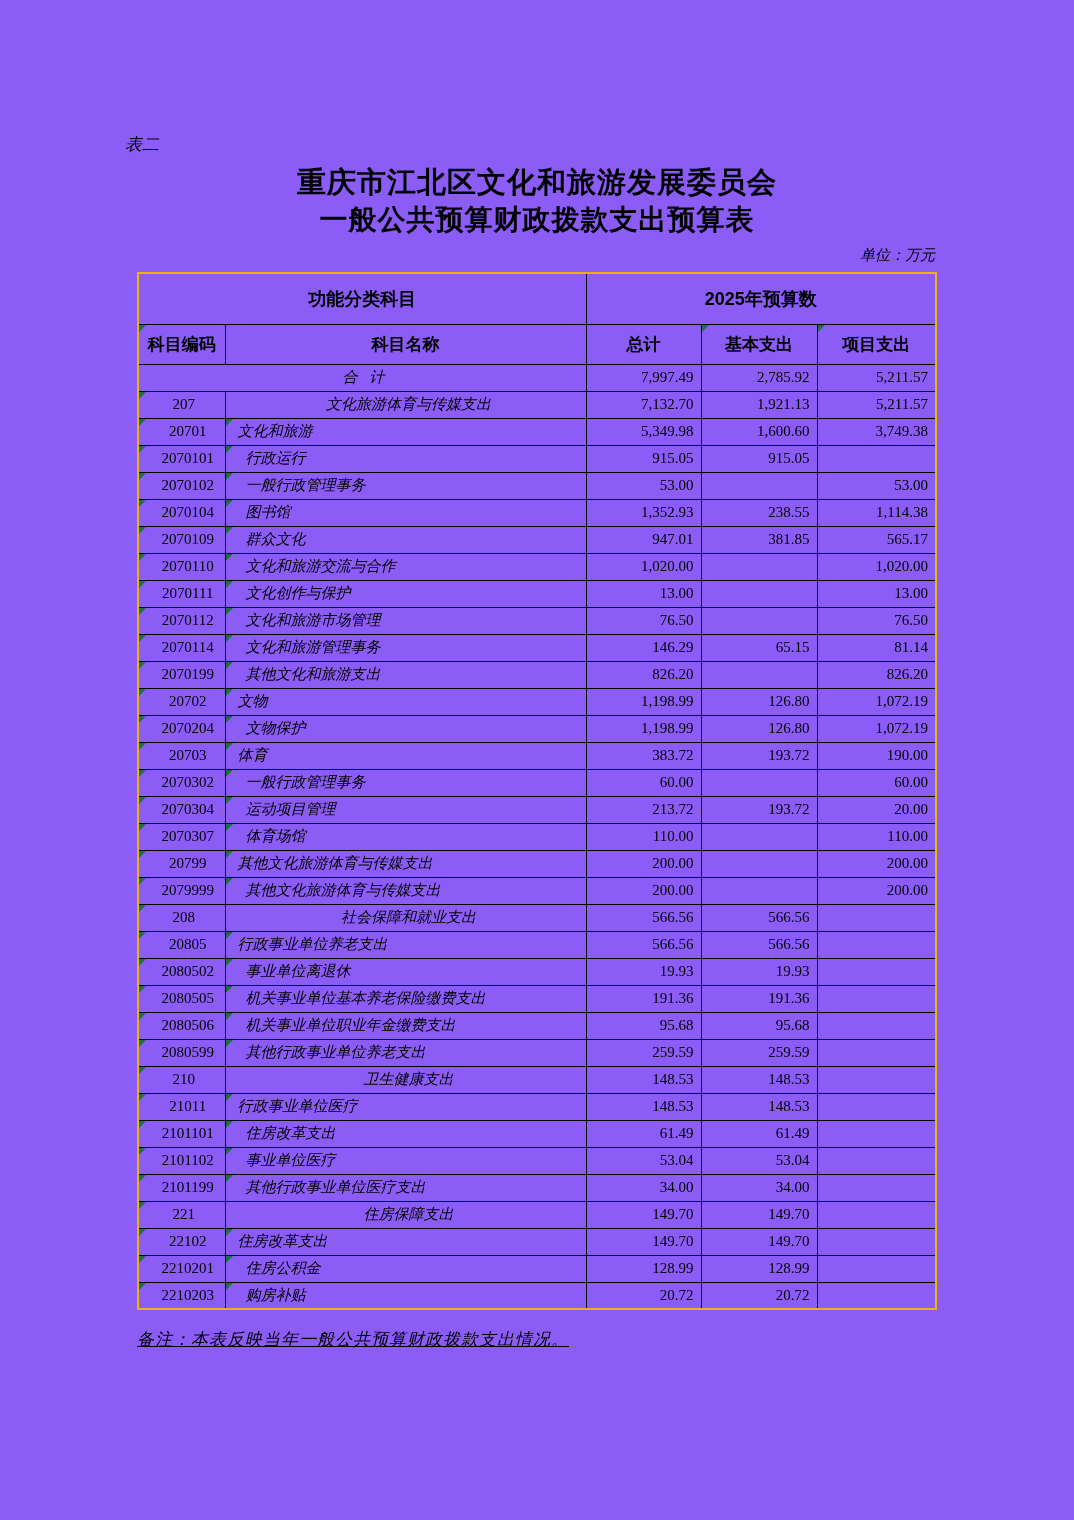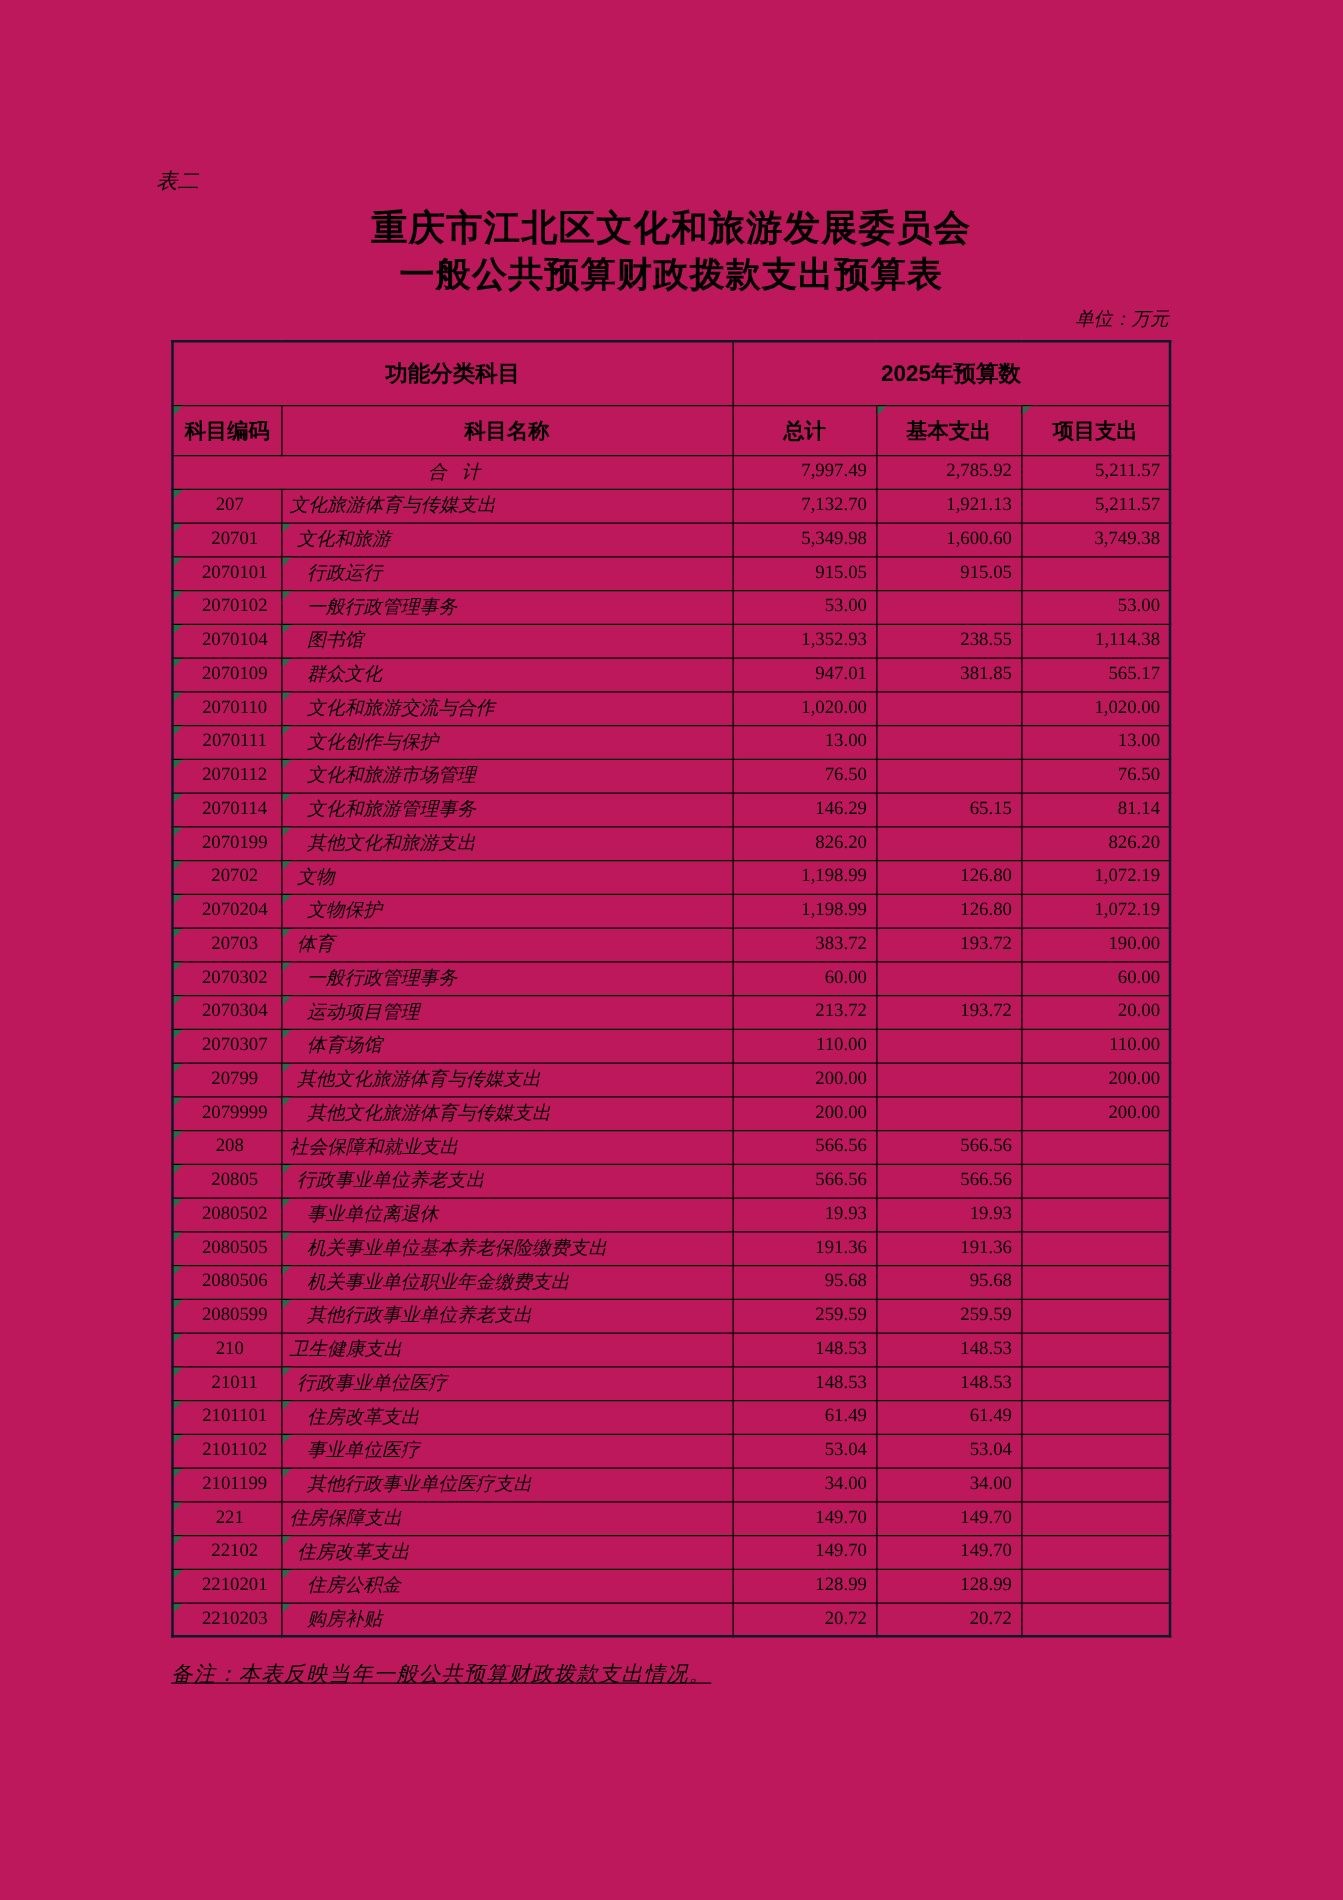--- a/index.html
+++ b/index.html
@@ -1,21 +1,21 @@
 <!DOCTYPE html>
 <html><head>
 <meta charset="utf-8">
 <style>
   * { box-sizing: border-box; margin: 0; padding: 0; }
   html, body { background: #ffffff; }
   .page {
     position: relative;
     width: 1074px;
     height: 1520px;
-    background: #be185d;
+    background: #8b5cf6;
     color: #000;
     overflow: hidden;
     font-family: "Liberation Serif", serif;
   }
   .doc-label {
     position: absolute;
     left: 125px;
     top: 133px;
     font: italic 17px "Liberation Serif", serif;
   }
@@ -48,21 +48,21 @@
   .table-wrap {
     position: absolute;
     top: 272px;
     left: 137px;
     width: 800px;
   }
   table.budget {
     border-collapse: collapse;
     table-layout: fixed;
     width: 798px;
-    border: 2px solid #0f172a;
+    border: 2px solid #eab308;
   }
   table.budget th, table.budget td {
     border: 1px solid #000;
     position: relative;
     overflow: hidden;
     white-space: nowrap;
   }
   th.group-head {
     height: 51px;
     font: bold 18px "Liberation Sans", sans-serif;
@@ -93,21 +93,21 @@
     padding-right: 7px;
   }
   td.total-name {
     text-align: center;
     font-style: italic;
     letter-spacing: 4px;
   }
   td.code.lvl1 { padding-left: 4px; }
   td.code.lvl2 { padding-left: 12px; }
   td.code.lvl3 { padding-left: 12px; }
-  td.name.lvl1 { padding-left: 6px; }
+  td.name.lvl1 { padding-left: 6px; text-align: center; }
   td.name.lvl2 { padding-left: 12px; }
   td.name.lvl3 { padding-left: 20px; }
   .marker {
     position: absolute;
     top: 0; left: 0;
     width: 0; height: 0;
     border-top: 7px solid #1F7145;
     border-right: 7px solid transparent;
     pointer-events: none;
   }

